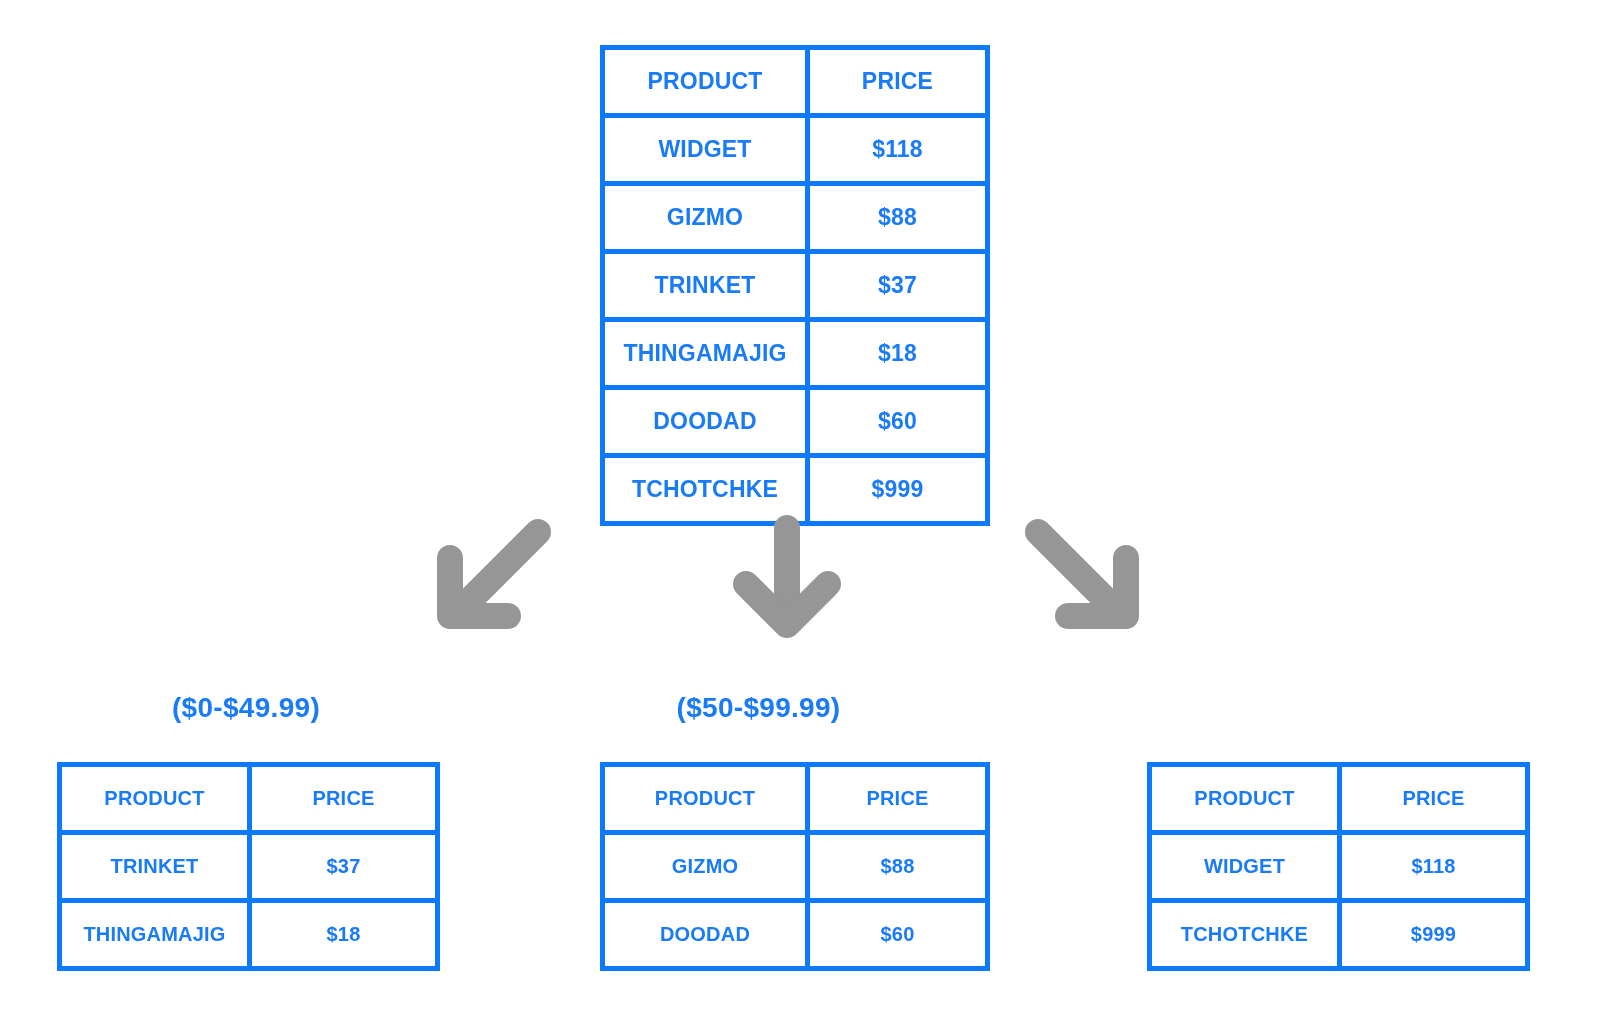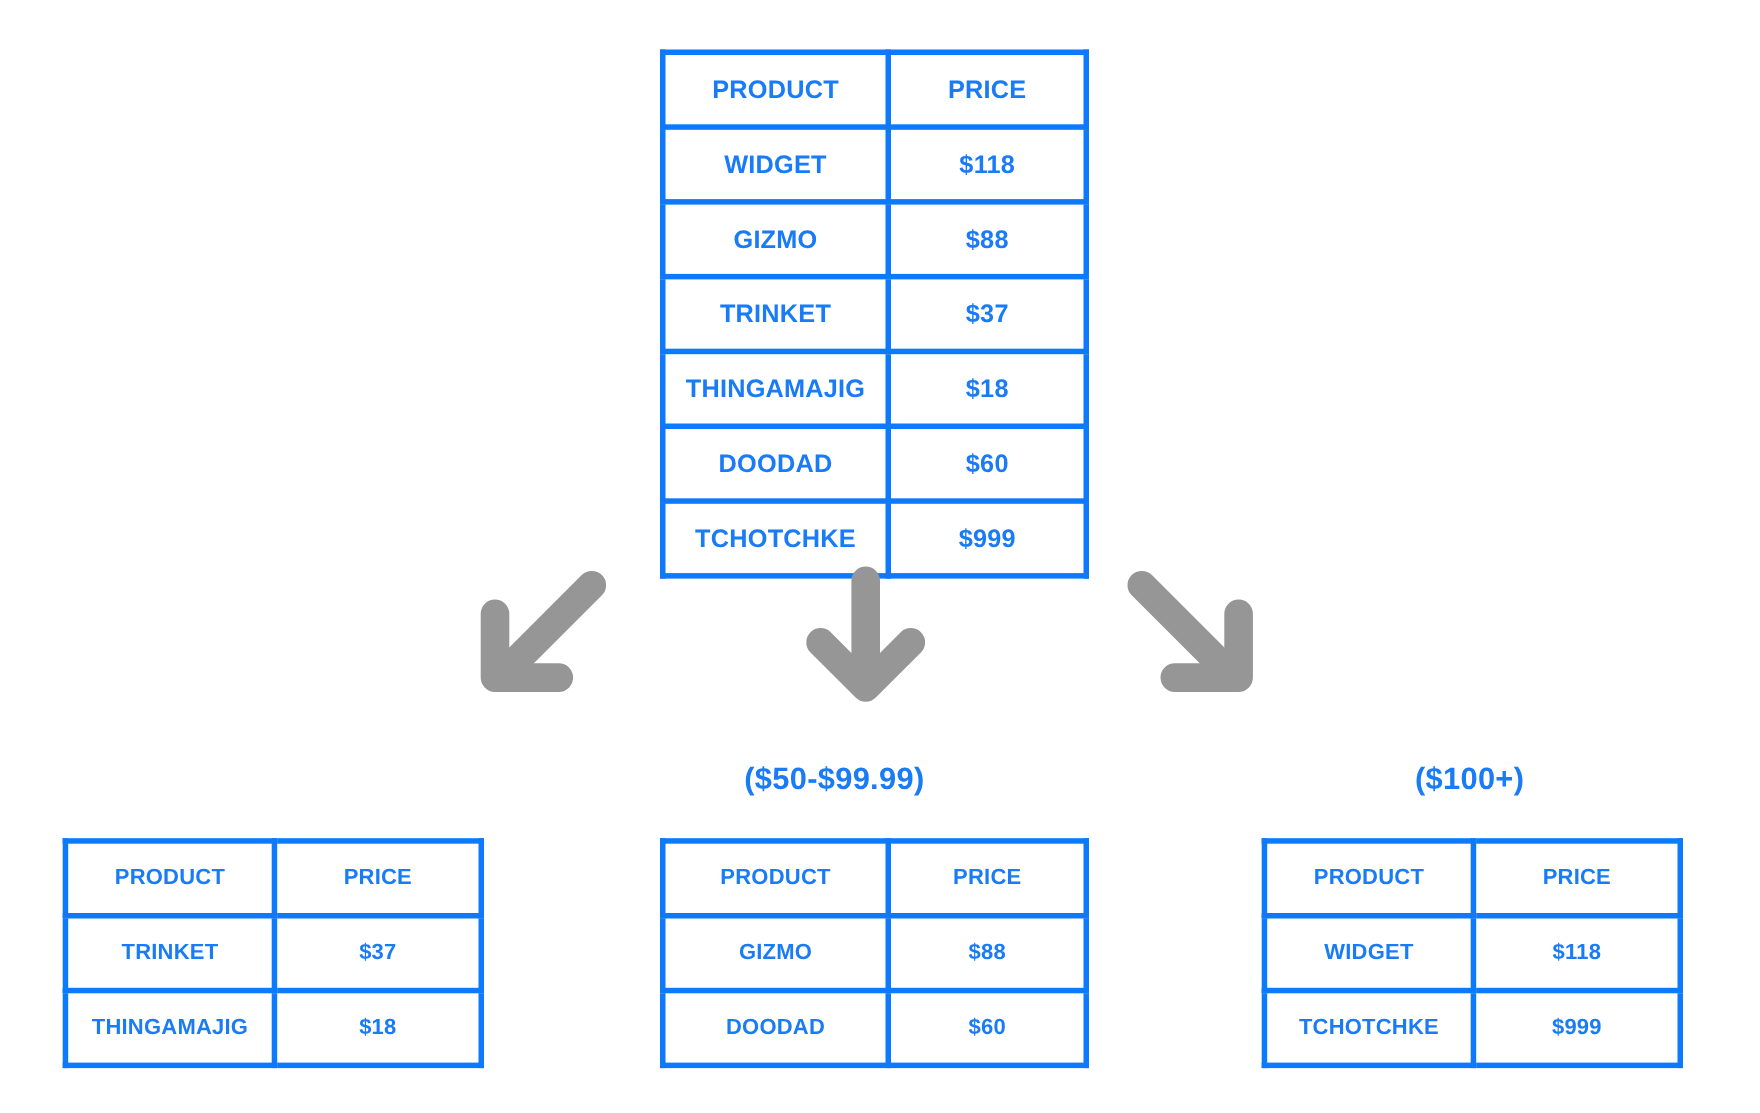--- a/index.html
+++ b/index.html
@@ -173,22 +173,22 @@
 
   <div class="flow-arrow" id="flow-arrow-2">
     <svg viewBox="0 0 130 130" width="130" height="130" aria-hidden="true">
       <g stroke="#969696" stroke-width="26" stroke-linecap="round" stroke-linejoin="round" fill="none">
         <line x1="20" y1="20" x2="100" y2="100"></line>
         <polyline points="108,46 108,104 50,104"></polyline>
       </g>
     </svg>
   </div>
 
+  <div class="bucket-caption" id="bucket-caption-0">($0-$49.99)</div>
   <div class="bucket-caption" id="bucket-caption-1">($50-$99.99)</div>
-  <div class="bucket-caption" id="bucket-caption-2">($100+)</div>
 
   <table class="data-table bucket-table" id="bucket-table-0">
     <colgroup>
         <col class="c-product">
         <col class="c-price">
       </colgroup>
     <thead>
       <tr>
         <th>PRODUCT</th>
         <th>PRICE</th>

